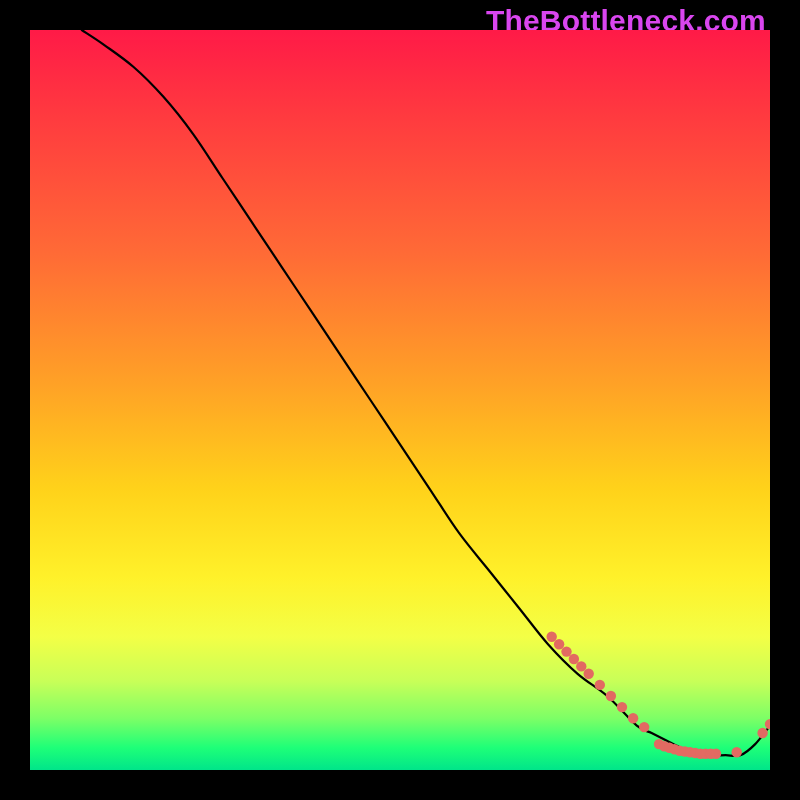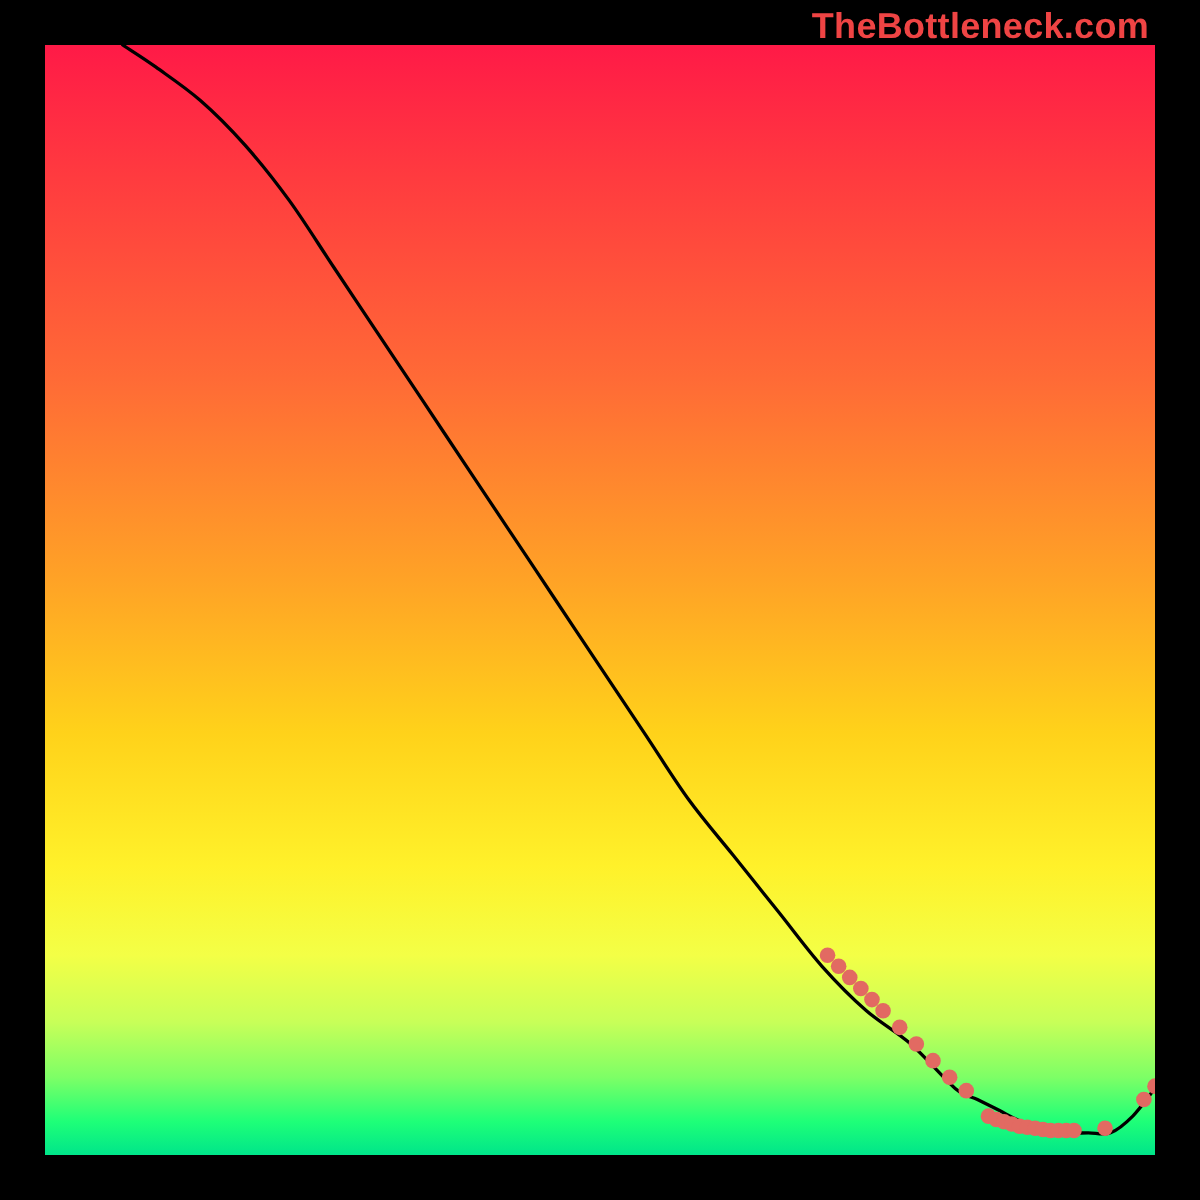--- a/index.html
+++ b/index.html
@@ -36,22 +36,22 @@
       #c8ff58 88%,
       #7dff66 93%,
       #1eff78 97%,
       #00e58a 100%
     );
   }
   .watermark {
     position: absolute;
     top: 4px;
     right: 34px;
-    color: #ef4444;
-    font-size: 24px;
+    color: #d946ef;
+    font-size: 30px;
     font-weight: 600;
     letter-spacing: 0.2px;
     user-select: none;
   }
   svg.curve {
     position: absolute;
     left: 0;
     top: 0;
     width: 740px;
     height: 740px;

